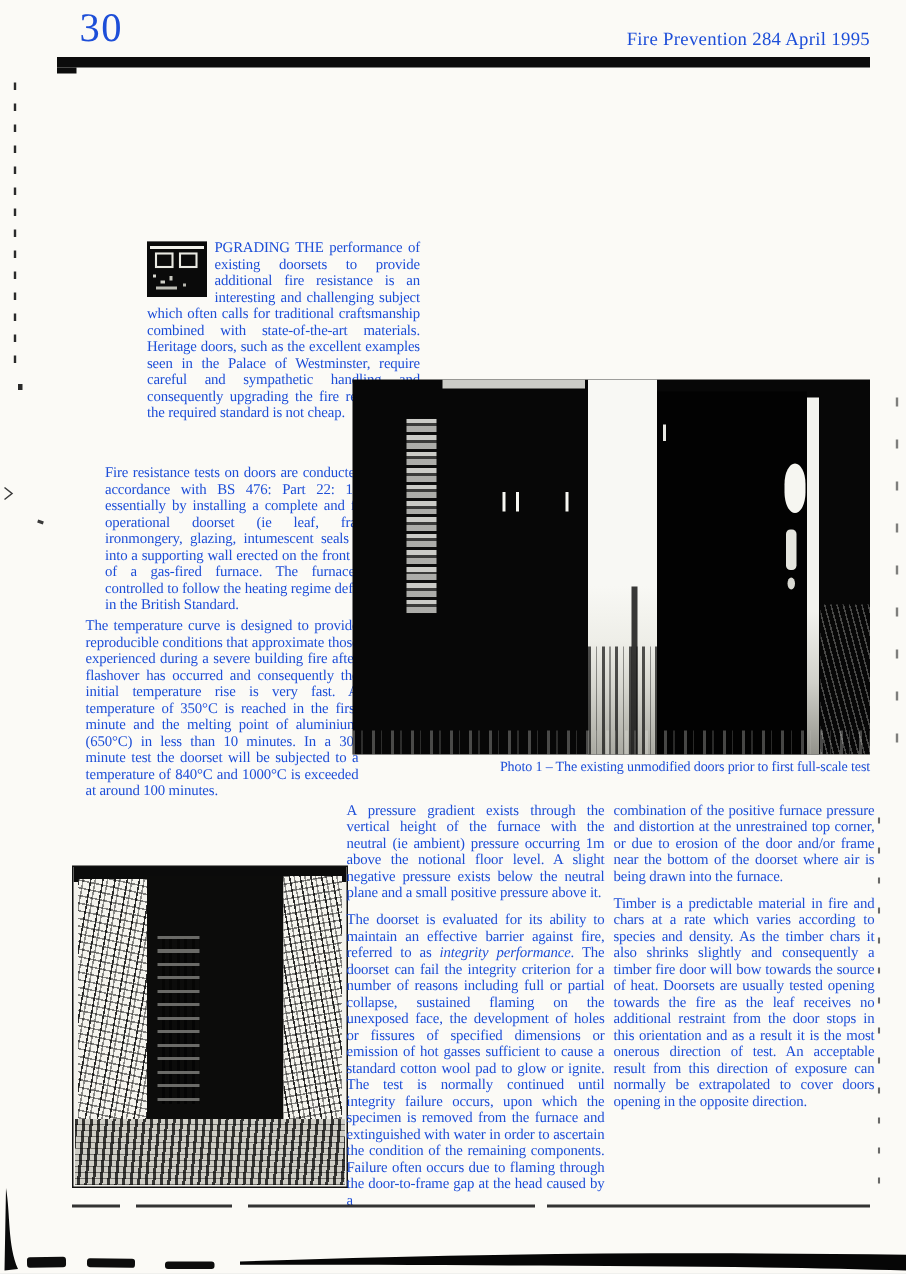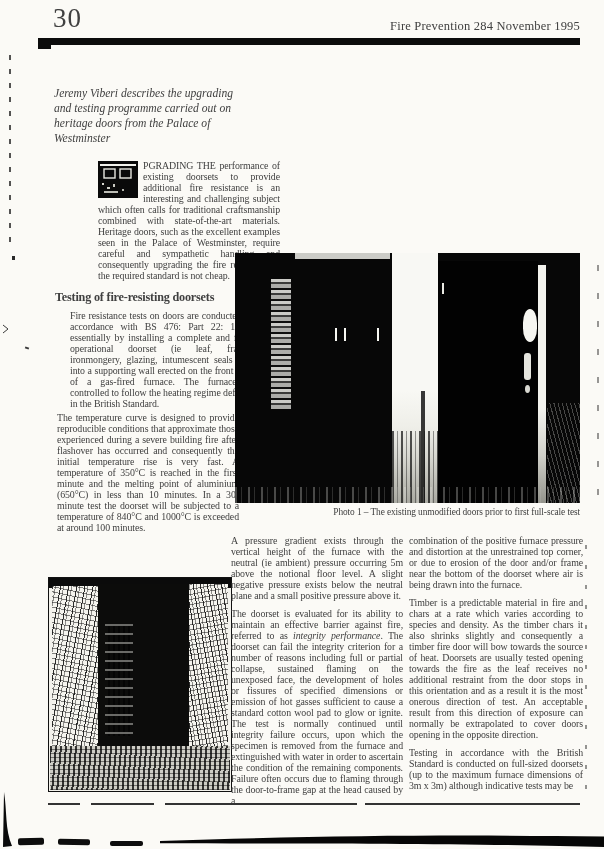--- a/index.html
+++ b/index.html
@@ -1,18 +1,18 @@
 <!DOCTYPE html>
 <html><head>
 <meta charset="utf-8">
 <style>
   html,body{margin:0;padding:0;background:#e8e8e6;}
   .page{
     position:relative;width:604px;height:849px;margin:0 auto;
-    background:#fbfaf6;color:#404040;overflow:hidden;
+    background:#fbfaf6;color:#1d4ed8;overflow:hidden;
     font-family:"Liberation Serif",serif;
   }
   .abs{position:absolute;}
   
   .page-number{left:53px;top:3px;font-size:27px;letter-spacing:1px;}
   .journal-title{right:24px;top:19px;font-size:12.5px;letter-spacing:.2px;}
   .header-rule{left:38px;top:38px;width:542px;height:7px;background:#0c0c0c;}
   .header-rule-nub{left:38px;top:45px;width:13px;height:4px;background:#0c0c0c;}
   
   .standfirst{left:54px;top:86px;width:180px;font-style:italic;font-size:11.6px;line-height:1.3;}
@@ -76,45 +76,43 @@
   .bottom-rule{left:48px;top:803px;width:532px;height:1.5px;
     background:linear-gradient(90deg,#333 0 6%,transparent 6% 8%,#333 8% 20%,transparent 20% 22%,#333 22% 58%,transparent 58% 59.5%,#333 59.5% 100%);}
   .artifact-svg{left:0;top:0;width:604px;height:849px;pointer-events:none;}
 </style>
 </head>
 <body>
 
 <div class="page">
 
   <div class="abs page-number">30</div>
-  <div class="abs journal-title">Fire Prevention 284 November 1995</div>
+  <div class="abs journal-title">Fire Prevention 284 April 1995</div>
   <div class="abs header-rule"></div>
   <div class="abs header-rule-nub"></div>
 
-  <div class="abs standfirst">Jeremy Viberi describes the upgrading and testing programme carried out on heritage doors from the Palace of Westminster</div>
 
 
   <div class="abs leftcol intro">
     <span class="dropcap-box">
       <svg width="40" height="37" viewBox="0 0 40 37">
         <rect x="0" y="0" width="40" height="37" fill="#0a0a0a"></rect>
         <rect x="2" y="3" width="36" height="2" fill="#f2f2ec"></rect>
         <rect x="6" y="8" width="11" height="9" fill="none" stroke="#e9e9e2" stroke-width="1.4"></rect>
         <rect x="22" y="8" width="11" height="9" fill="none" stroke="#e9e9e2" stroke-width="1.4"></rect>
         <rect x="4" y="22" width="2" height="2" fill="#d8d8d0"></rect>
         <rect x="9" y="26" width="3" height="2" fill="#cfcfc7"></rect>
         <rect x="15" y="23" width="2" height="3" fill="#c8c8c0"></rect>
         <rect x="6" y="30" width="14" height="2" fill="#bdbdb5"></rect>
         <rect x="24" y="28" width="2" height="2" fill="#b5b5ad"></rect>
       </svg>
     </span>
     <span>PGRADING THE performance of existing doorsets to provide additional fire resistance is an interesting and challenging subject which often calls for traditional craftsmanship combined with state-of-the-art materials. Heritage doors, such as the excellent examples seen in the Palace of Westminster, require careful and sympathetic handling and consequently upgrading the fire resistance to the required standard is not cheap.</span>
   </div>
 
-  <h2 class="abs section-heading" style="margin:0;">Testing of fire-resisting doorsets</h2>
   <div class="abs leftcol left-para-1">Fire resistance tests on doors are conducted in accordance with BS 476: Part 22: 1987, essentially by installing a complete and fully operational doorset (ie leaf, frame, ironmongery, glazing, intumescent seals etc) into a supporting wall erected on the front face of a gas-fired furnace. The furnace is controlled to follow the heating regime defined in the British Standard.</div>
   <div class="abs leftcol left-para-2">The temperature curve is designed to provide reproducible conditions that approximate those experienced during a severe building fire after flashover has occurred and consequently the initial temperature rise is very fast. A temperature of 350°C is reached in the first minute and the melting point of aluminium (650°C) in less than 10 minutes. In a 30-minute test the doorset will be subjected to a temperature of 840°C and 1000°C is exceeded at around 100 minutes.</div>
 
   <div class="abs photo2">
     <div class="p2-top"></div>
     <div class="p2-center"></div>
     <div class="p2-left"></div>
     <div class="p2-right"></div>
     <div class="p2-centerdots"></div>
     <div class="p2-bottom"></div>
@@ -134,28 +132,27 @@
     <div class="p1-blob"></div>
     <div class="p1-handle"></div>
     <div class="p1-handledot"></div>
     <div class="p1-strip2"></div>
     <div class="p1-right-speckle"></div>
     <div class="p1-bottom-speckle"></div>
   </div>
   <div class="abs caption photo1-caption">Photo 1 – The existing unmodified doors prior to first full-scale test</div>
 
   <div class="abs bodycol col-middle">
-    <p>A pressure gradient exists through the vertical height of the furnace with the neutral (ie ambient) pressure occurring 5m above the notional floor level. A slight negative pressure exists below the neutral plane and a small positive pressure above it.</p>
+    <p>A pressure gradient exists through the vertical height of the furnace with the neutral (ie ambient) pressure occurring 1m above the notional floor level. A slight negative pressure exists below the neutral plane and a small positive pressure above it.</p>
     <p><span>The doorset is evaluated for its ability to maintain an effective barrier against fire, referred to as </span><span class="ital">integrity performance</span><span>. The doorset can fail the integrity criterion for a number of reasons including full or partial collapse, sustained flaming on the unexposed face, the development of holes or fissures of specified dimensions or emission of hot gasses sufficient to cause a standard cotton wool pad to glow or ignite. The test is normally continued until integrity failure occurs, upon which the specimen is removed from the furnace and extinguished with water in order to ascertain the condition of the remaining components. Failure often occurs due to flaming through the door-to-frame gap at the head caused by a</span></p>
   </div>
 
   <div class="abs bodycol col-right">
     <p>combination of the positive furnace pressure and distortion at the unrestrained top corner, or due to erosion of the door and/or frame near the bottom of the doorset where air is being drawn into the furnace.</p>
     <p>Timber is a predictable material in fire and chars at a rate which varies according to species and density. As the timber chars it also shrinks slightly and consequently a timber fire door will bow towards the source of heat. Doorsets are usually tested opening towards the fire as the leaf receives no additional restraint from the door stops in this orientation and as a result it is the most onerous direction of test. An acceptable result from this direction of exposure can normally be extrapolated to cover doors opening in the opposite direction.</p>
-    <p>Testing in accordance with the British Standard is conducted on full-sized doorsets (up to the maximum furnace dimensions of 3m x 3m) although indicative tests may be</p>
   </div>
 
   <div class="abs bottom-rule"></div>
 
   <svg class="abs artifact-svg" viewBox="0 0 604 849">
     <line x1="10" y1="55" x2="10" y2="245" stroke="#2a2a2a" stroke-width="1.6" stroke-dasharray="5 9"></line>
     <rect x="12" y="256" width="3" height="4" fill="#2a2a2a"></rect>
     <path d="M3,325 l5,4 l-5,4" stroke="#3a3a3a" stroke-width="1" fill="none"></path>
     <rect x="25" y="347" width="4" height="2" fill="#3a3a3a" transform="rotate(20 27 348)"></rect>
     <line x1="586" y1="545" x2="586" y2="795" stroke="#2c2c2c" stroke-width="1.4" stroke-dasharray="4 16" opacity=".7"></line>

